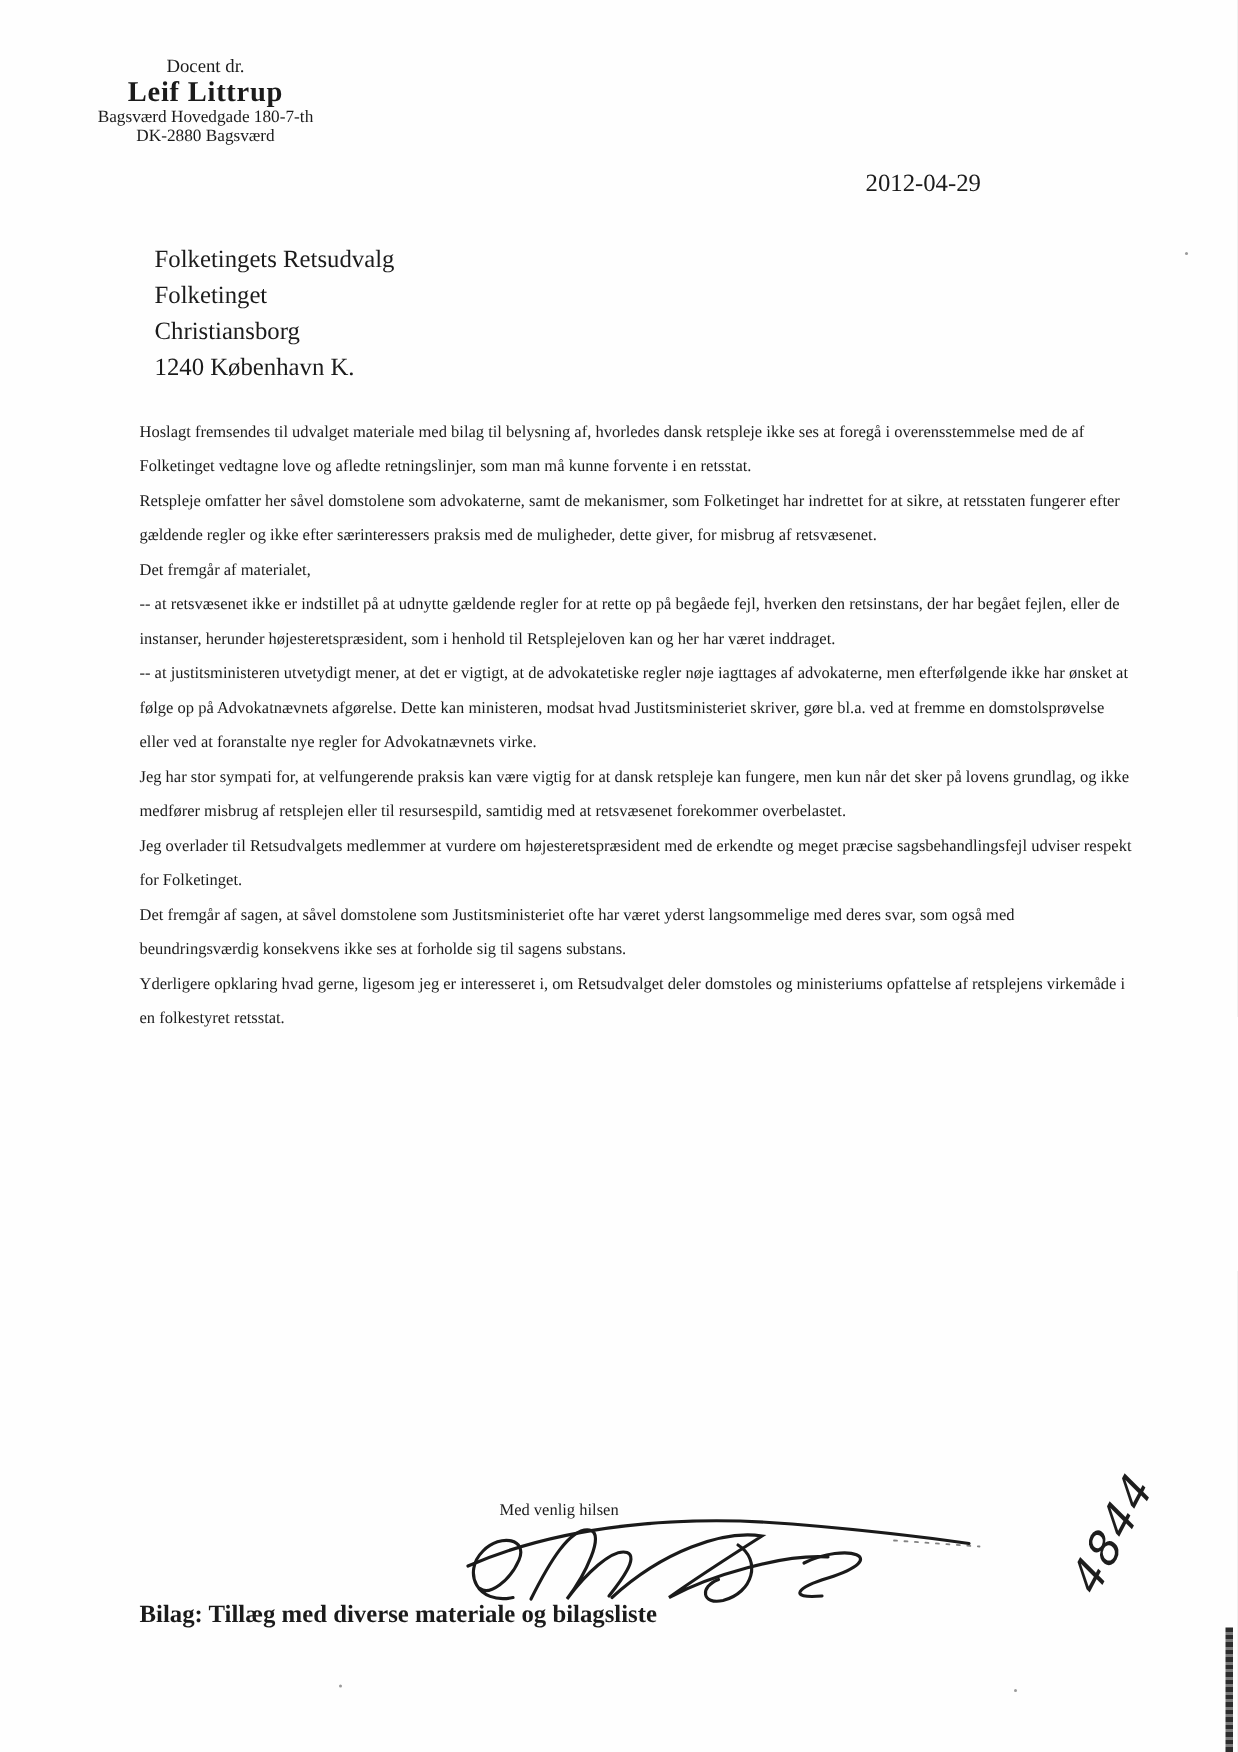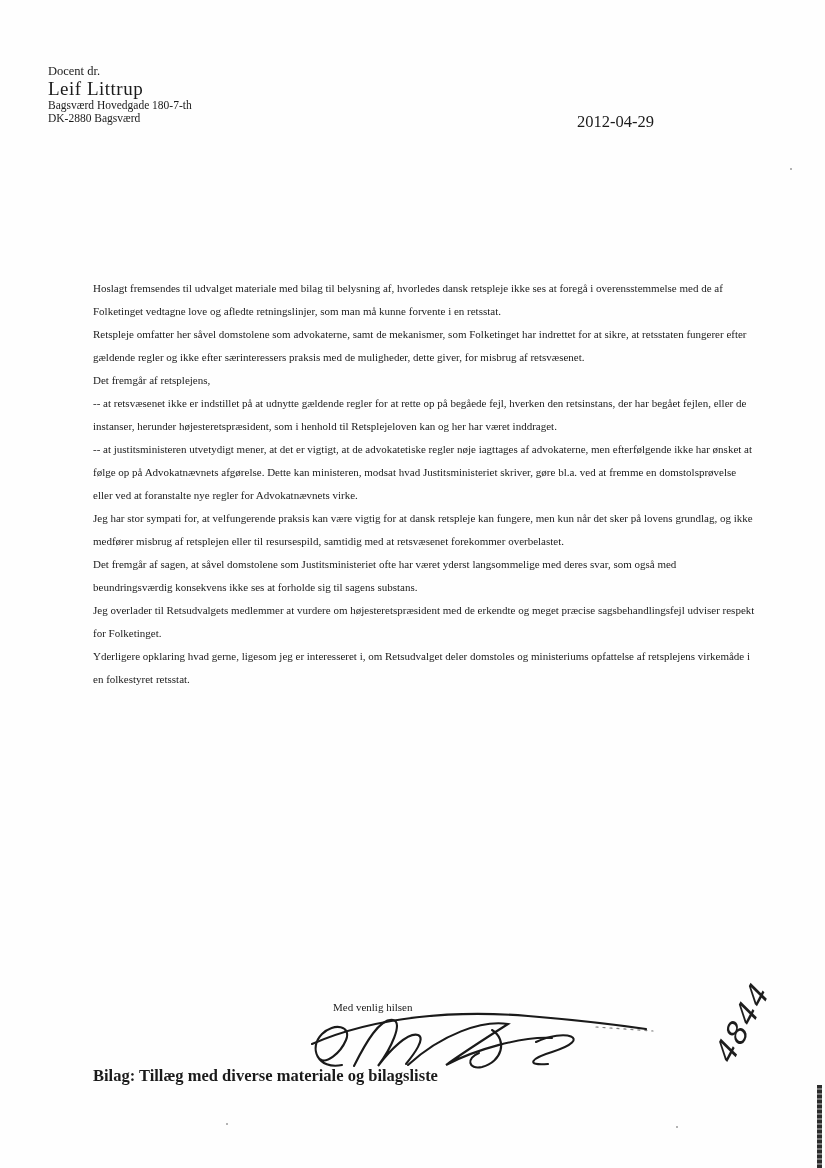--- a/index.html
+++ b/index.html
@@ -10,27 +10,27 @@
     margin: 0 auto;
     background: #fefefe;
     overflow: hidden;
     font-family: "Liberation Serif", serif;
     color: #1b1b1b;
   }
 
   
   .sender {
     position: absolute;
-    left: 48px; top: 64px;
+    left: 48px; top: 37px;
     width: 178px;
-    text-align: left;
+    text-align: center;
     line-height: 1.12;
   }
   .sender .title { font-size: 12.5px; }
-  .sender .name  { font-size: 19px; font-weight: normal; letter-spacing: .5px; }
+  .sender .name  { font-size: 19px; font-weight: bold; letter-spacing: .5px; }
   .sender .addr  { font-size: 11.5px; }
 
   .date {
     position: absolute;
     left: 577px; top: 112px;
     font-size: 16.5px;
   }
 
   .recipient {
     position: absolute;
@@ -97,30 +97,36 @@
 
   <div class="sender">
     <div class="title">Docent dr.</div>
     <div class="name">Leif Littrup</div>
     <div class="addr">Bagsværd Hovedgade 180-7-th</div>
     <div class="addr">DK-2880 Bagsværd</div>
   </div>
 
   <div class="date">2012-04-29</div>
 
+  <div class="recipient">
+    <div>Folketingets Retsudvalg</div>
+    <div>Folketinget</div>
+    <div>Christiansborg</div>
+    <div>1240 København K.</div>
+  </div>
 
   <div class="body-text">
     <p>Hoslagt fremsendes til udvalget materiale med bilag til belysning af, hvorledes dansk retspleje ikke ses at foregå i overensstemmelse med de af Folketinget vedtagne love og afledte retningslinjer, som man må kunne forvente i en retsstat.</p>
     <p>Retspleje omfatter her såvel domstolene som advokaterne, samt de mekanismer, som Folketinget har indrettet for at sikre, at retsstaten fungerer efter gældende regler og ikke efter særinteressers praksis med de muligheder, dette giver, for misbrug af retsvæsenet.</p>
-    <p>Det fremgår af retsplejens,</p>
+    <p>Det fremgår af materialet,</p>
     <p>-- at retsvæsenet ikke er indstillet på at udnytte gældende regler for at rette op på begåede fejl, hverken den retsinstans, der har begået fejlen, eller de instanser, herunder højesteretspræsident, som i henhold til Retsplejeloven kan og her har været inddraget.</p>
     <p>-- at justitsministeren utvetydigt mener, at det er vigtigt, at de advokatetiske regler nøje iagttages af advokaterne, men efterfølgende ikke har ønsket at følge op på Advokatnævnets afgørelse. Dette kan ministeren, modsat hvad Justitsministeriet skriver, gøre bl.a. ved at fremme en domstolsprøvelse eller ved at foranstalte nye regler for Advokatnævnets virke.</p>
     <p>Jeg har stor sympati for, at velfungerende praksis kan være vigtig for at dansk retspleje kan fungere, men kun når det sker på lovens grundlag, og ikke medfører misbrug af retsplejen eller til resursespild, samtidig med at retsvæsenet forekommer overbelastet.</p>
+    <p>Jeg overlader til Retsudvalgets medlemmer at vurdere om højesteretspræsident med de erkendte og meget præcise sagsbehandlingsfejl udviser respekt for Folketinget.</p>
     <p>Det fremgår af sagen, at såvel domstolene som Justitsministeriet ofte har været yderst langsommelige med deres svar, som også med beundringsværdig konsekvens ikke ses at forholde sig til sagens substans.</p>
-    <p>Jeg overlader til Retsudvalgets medlemmer at vurdere om højesteretspræsident med de erkendte og meget præcise sagsbehandlingsfejl udviser respekt for Folketinget.</p>
     <p>Yderligere opklaring hvad gerne, ligesom jeg er interesseret i, om Retsudvalget deler domstoles og ministeriums opfattelse af retsplejens virkemåde i en folkestyret retsstat.</p>
   </div>
 
   <div class="salutation">Med venlig hilsen</div>
 
   <svg class="signature" width="360" height="62" viewBox="0 0 360 62" aria-hidden="true">
     <g fill="none" stroke="#1a1a1a" stroke-width="2.1" stroke-linecap="round">
       <path d="M16 36 C 80 8 160 2 232 8 C 280 12 322 17 350 21"></path>
       <path d="M300 19 L 357 23" stroke-dasharray="2 5" stroke-width="1.2" opacity="0.55"></path>
       <path d="M46 57 C 22 62 12 40 26 26 C 38 14 56 18 50 32 C 44 46 30 56 24 51"></path>

